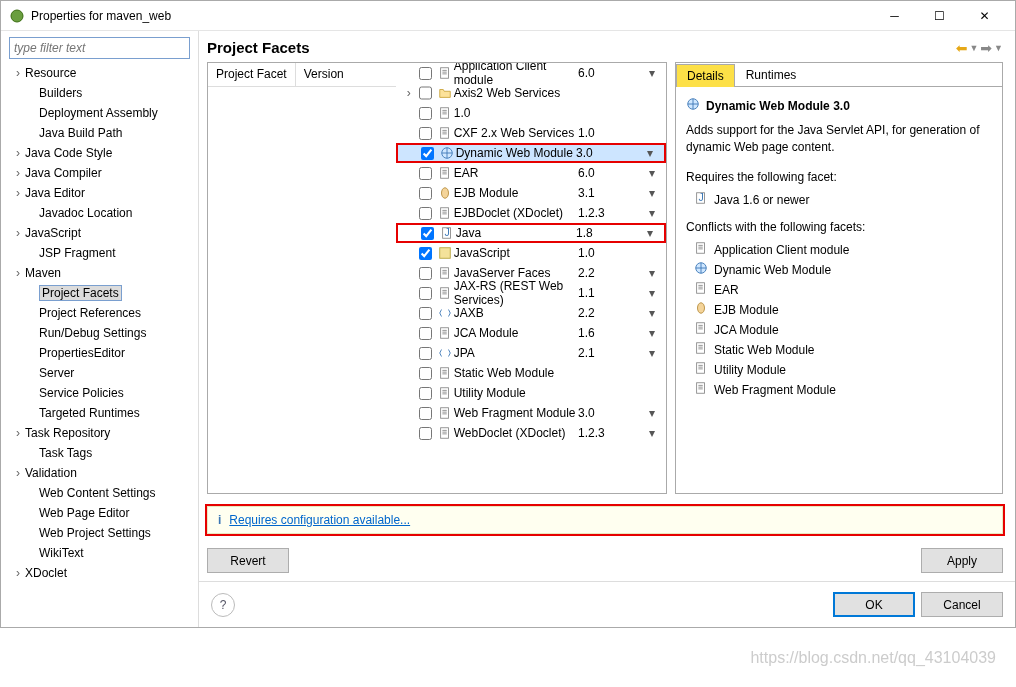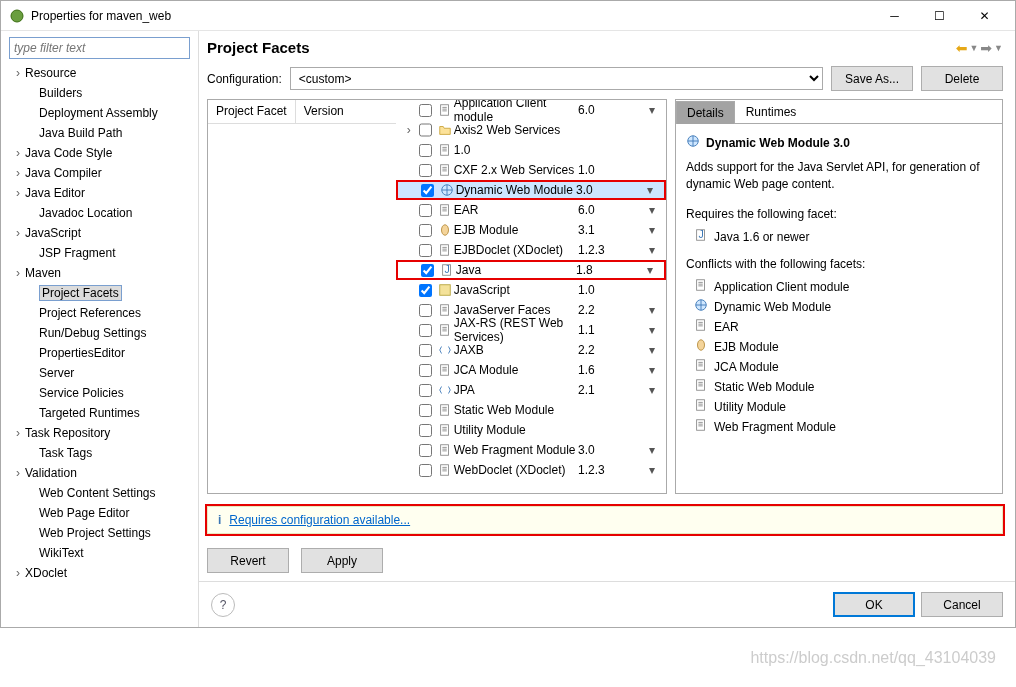--- a/index.html
+++ b/index.html
@@ -41,31 +41,31 @@
 .facetrow input[type=checkbox] { margin: 0; }
 .facetrow .ic { width: 18px; display: flex; align-items: center; justify-content: center; }
 .facetrow .nm { flex: 1; }
 .facetrow .ver { width: 60px; text-align: left; }
 .facetrow .dd { width: 28px; color: #555; text-align: center;}
 .facetrow.selected { background: #cde5ff; }
 .redbox { border: 2px solid #e60000; }
 .detailpanel { width: 328px; border: 1px solid #aaa; display: flex; flex-direction: column; min-height: 0; }
 .tabs { display: flex; border-bottom: 1px solid #aaa; height: 24px; }
 .tab { padding: 4px 10px; border: 1px solid transparent; border-bottom: none; }
-.tab.active { background: #a3a3a3; border-color: #aaa; position: relative; top: 1px; }
+.tab.active { background: #fde047; border-color: #aaa; position: relative; top: 1px; }
 .detailbody { padding: 10px; flex: 1; overflow-y: auto; }
 .dethead { display: flex; align-items: center; font-weight: bold; font-size: 13px; margin-bottom: 8px; gap: 6px; }
 .detdesc { margin-bottom: 14px; line-height: 1.4; }
 .detsub { margin: 10px 0 6px 0; }
 .detlist { margin-left: 8px; }
 .detitem { display: flex; align-items: center; height: 20px; gap: 6px; }
 .linkbar { margin: 8px 12px 0 8px; padding: 6px 10px; background: #fffff0; border: 1px solid #e8e8c0; display: flex; align-items: center; gap: 8px; }
 .linkbar.redbox2 { outline: 2px solid #e60000; }
 .linkbar a { color: #0066cc; text-decoration: underline; }
-.buttonbar { display: flex; justify-content: flex-start; padding: 14px 12px 8px 8px; gap: 12px; border-bottom: 1px solid #ddd; }
+.buttonbar { display: flex; justify-content: space-between; padding: 14px 12px 8px 8px; gap: 12px; border-bottom: 1px solid #ddd; }
 .footbar { display: flex; align-items: center; padding: 10px 12px; }
 .footbar .help { width: 24px; height: 24px; border: 1px solid #bbb; border-radius: 50%; display: flex; align-items: center; justify-content: center; color: #556; }
 .footbar .spacer { flex: 1; }
 svg.ficon { width: 14px; height: 14px; }
 .watermark { position: absolute; right: 20px; bottom: 20px; color: #ccc; font-size: 16px; pointer-events:none; }
 </style>
 </head>
 <body>
 
 <div class="window">
@@ -200,28 +200,20 @@
       <div class="header">
         <h2>Project Facets</h2>
         <div class="navarrows">
           <span style="color:#e6a817;">⬅</span>
           <span style="color:#888;font-size:9px;">▼</span>
           <span style="color:#888;">➡</span>
           <span style="color:#888;font-size:9px;">▼</span>
         </div>
       </div>
 
-      <div class="configrow">
-        <span>Configuration:</span>
-        <select>
-          <option>&lt;custom&gt;</option>
-        </select>
-        <div class="btn">Save As...</div>
-        <div class="btn">Delete</div>
-      </div>
 
       <div class="contentrow">
         <div class="facetpanel">
           <div class="facethead">
             <div class="col c1">Project Facet</div>
             <div class="col c2">Version</div>
           </div>
           <div class="facetlist" id="facetlist">
               <div class="facetrow">
                 <span class="cbwrap">

